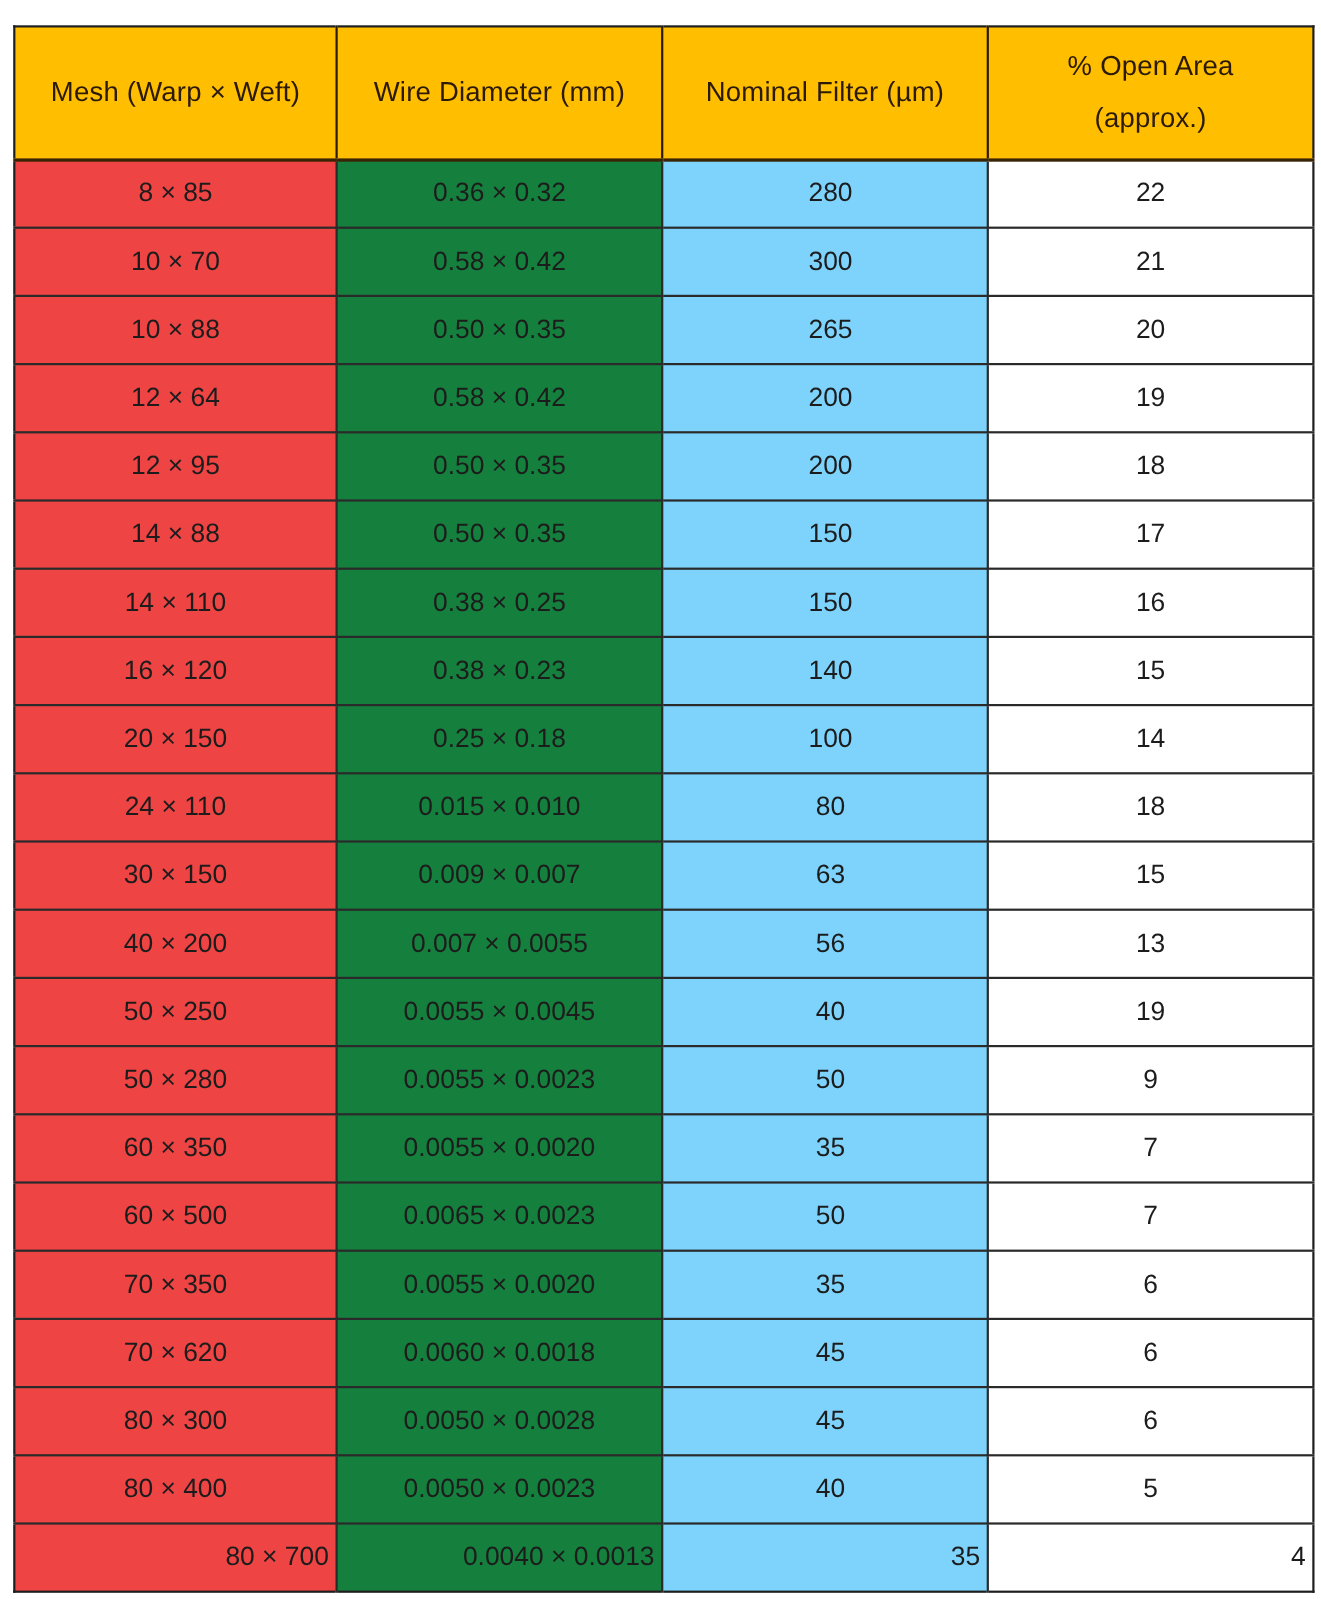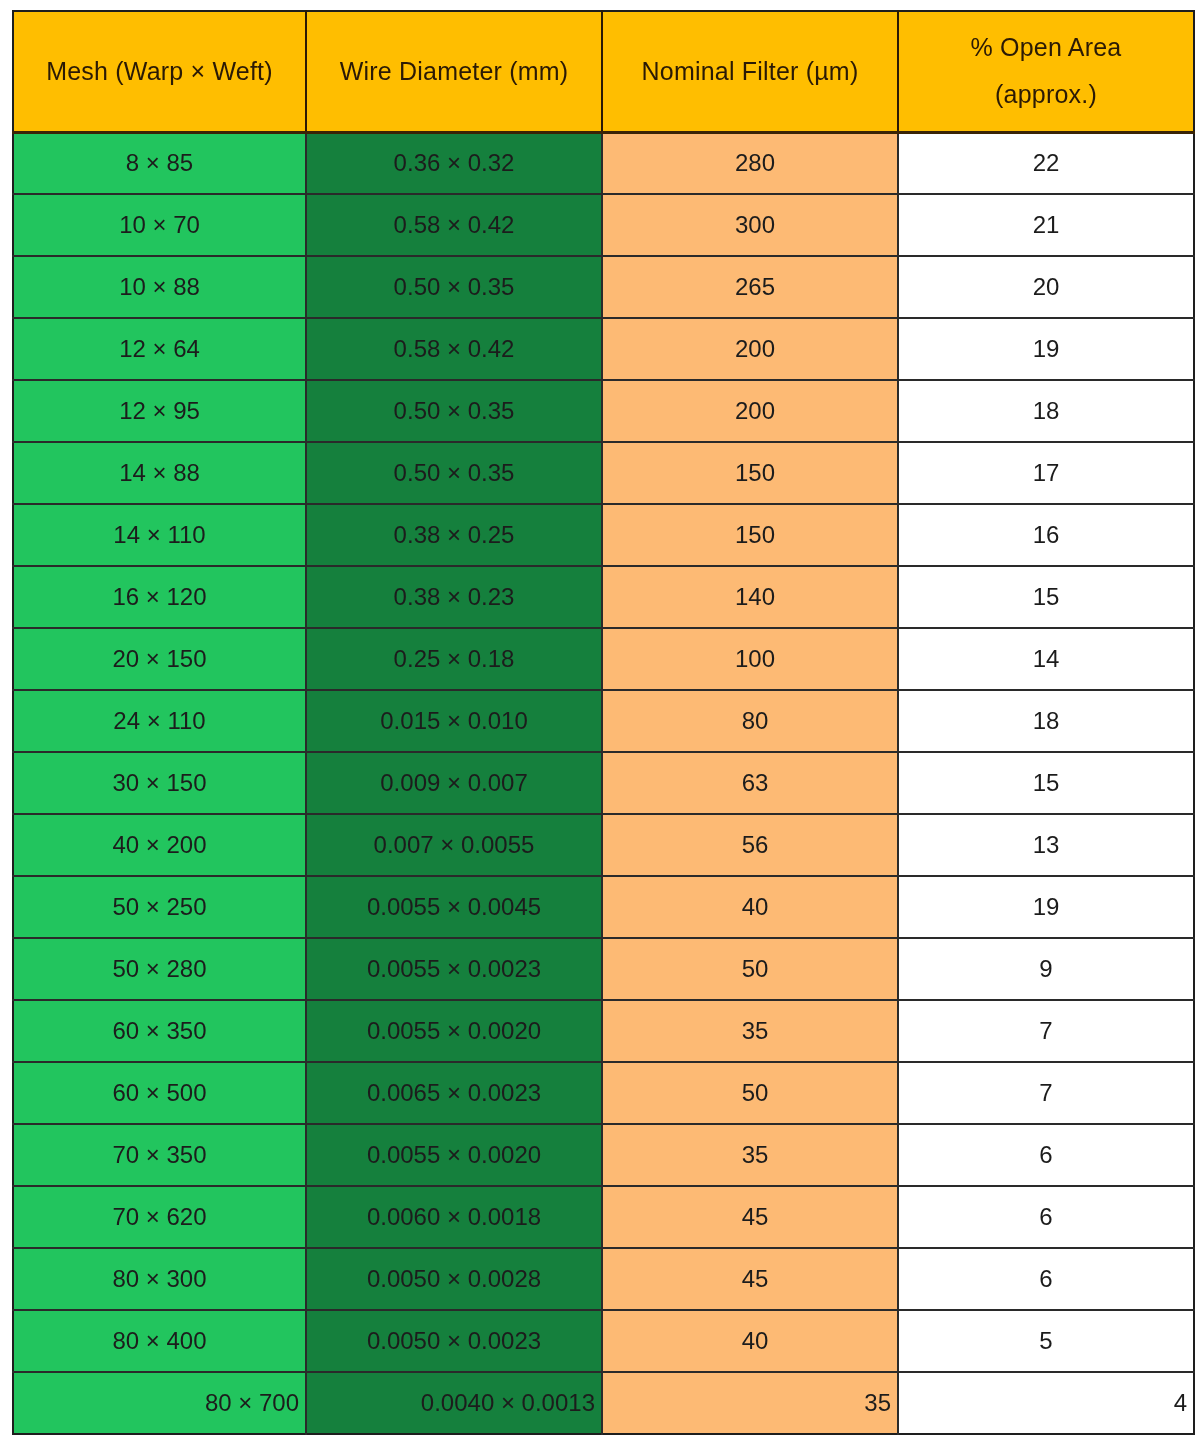--- a/index.html
+++ b/index.html
@@ -11,21 +11,21 @@
   body {
     width: 1201px;
     height: 1454px;
     font-family: "Liberation Sans", "DejaVu Sans", sans-serif;
     overflow: hidden;
   }
 
   #table-wrap {
     position: absolute;
     left: 12px;
-    top: 10px;
+    top: 23px;
     width: 936px;
     height: 1431px;
     box-sizing: border-box;
   }
 
   table.spec-table {
     border-collapse: collapse;
     table-layout: fixed;
     width: 1181px;
     border: 2px solid #1e1e1e;
@@ -65,22 +65,22 @@
     padding: 2px 6px;
     border-right: 2px solid #2a2a2a;
     border-bottom: 2px solid #2a2a2a;
     box-sizing: border-box;
     background: #ffffff;
     white-space: nowrap;
   }
   tbody td:last-child { border-right: none; border-radius: 10px; }
   tbody tr:last-child td { border-bottom: none; text-align: right; }
 
-  td.cell-mesh   { background: #22c55e; }
-  td.cell-filter { background: #fdba74; padding-left: 16px; }
+  td.cell-mesh   { background: #ef4444; }
+  td.cell-filter { background: #7dd3fc; padding-left: 16px; }
   td.cell-wire   { background: #15803d; }
   td.cell-open   { background: #ffffff; }
 </style>
 </head>
 <body>
 
 <div id="table-wrap">
   <table class="spec-table">
     <colgroup>
       <col class="c-mesh">

